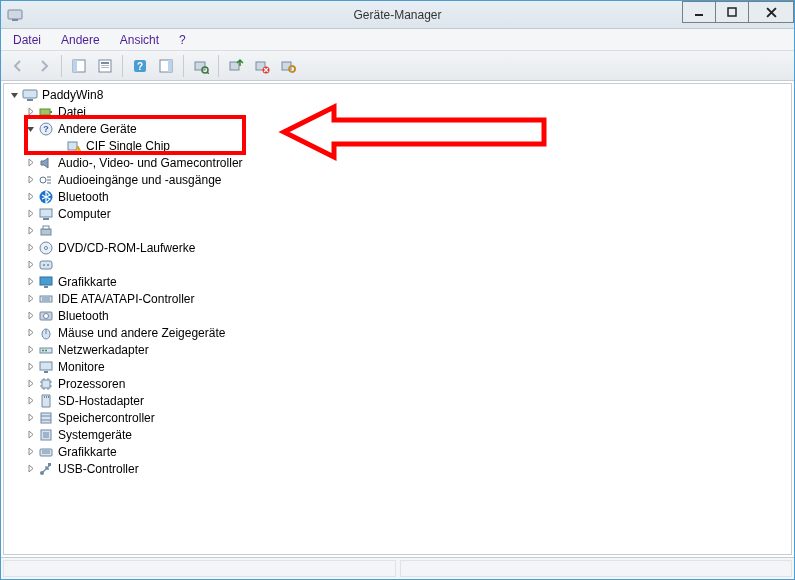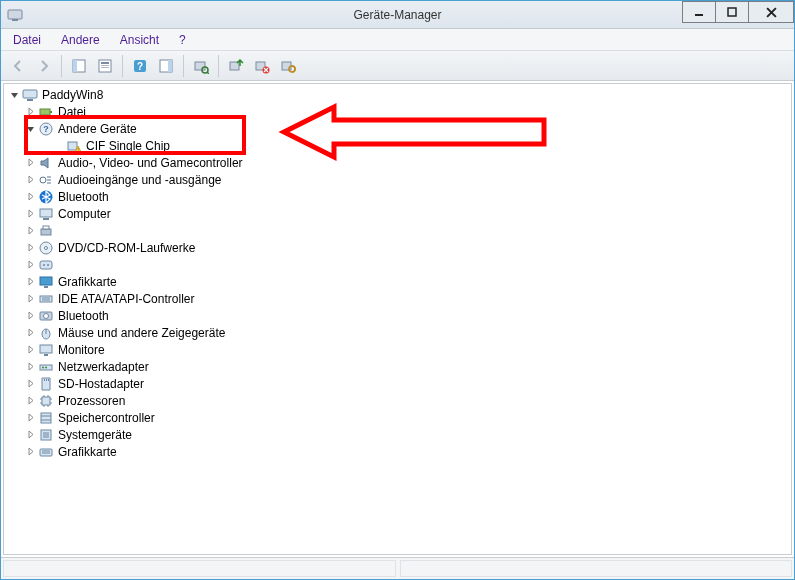--- a/index.html
+++ b/index.html
@@ -496,40 +496,54 @@
             <span class="label">Mäuse und andere Zeigegeräte</span>
           </div>
           <div class="node cat">
             <span class="toggle">
               <svg width="9" height="9" viewBox="0 0 9 9">
                 <path d="M3 1 L7 4.5 L3 8 Z" fill="none" stroke="#8a8a8a" stroke-width="1"></path>
               </svg>
             </span>
             <span class="icon">
               <svg width="16" height="16" viewBox="0 0 16 16">
-                <rect x="2" y="3" width="12" height="8" fill="#d6e4f2" stroke="#6f88a2"></rect>
-                <rect x="6" y="12" width="4" height="2" fill="#6f88a2"></rect>
-              </svg>
-            </span>
-            <span class="label">Monitore</span>
-          </div>
-          <div class="node cat">
-            <span class="toggle">
-              <svg width="9" height="9" viewBox="0 0 9 9">
-                <path d="M3 1 L7 4.5 L3 8 Z" fill="none" stroke="#8a8a8a" stroke-width="1"></path>
-              </svg>
-            </span>
-            <span class="icon">
-              <svg width="16" height="16" viewBox="0 0 16 16">
                 <rect x="2" y="6" width="12" height="5" fill="#d6e4f2" stroke="#6f88a2"></rect>
                 <circle cx="5" cy="8.5" r="1" fill="#3a8a3a"></circle>
                 <circle cx="8" cy="8.5" r="1" fill="#3a8a3a"></circle>
               </svg>
             </span>
             <span class="label">Netzwerkadapter</span>
+          </div>
+          <div class="node cat">
+            <span class="toggle">
+              <svg width="9" height="9" viewBox="0 0 9 9">
+                <path d="M3 1 L7 4.5 L3 8 Z" fill="none" stroke="#8a8a8a" stroke-width="1"></path>
+              </svg>
+            </span>
+            <span class="icon">
+              <svg width="16" height="16" viewBox="0 0 16 16">
+                <rect x="2" y="3" width="12" height="8" fill="#d6e4f2" stroke="#6f88a2"></rect>
+                <rect x="6" y="12" width="4" height="2" fill="#6f88a2"></rect>
+              </svg>
+            </span>
+            <span class="label">Monitore</span>
+          </div>
+          <div class="node cat">
+            <span class="toggle">
+              <svg width="9" height="9" viewBox="0 0 9 9">
+                <path d="M3 1 L7 4.5 L3 8 Z" fill="none" stroke="#8a8a8a" stroke-width="1"></path>
+              </svg>
+            </span>
+            <span class="icon">
+              <svg width="16" height="16" viewBox="0 0 16 16">
+                <rect x="4" y="4" width="8" height="8" fill="#d6e4f2" stroke="#6f88a2"></rect>
+                <path d="M2 6 L4 6 M2 10 L4 10 M12 6 L14 6 M12 10 L14 10 M6 2 L6 4 M10 2 L10 4 M6 12 L6 14 M10 12 L10 14" stroke="#6f88a2"></path>
+              </svg>
+            </span>
+            <span class="label">Prozessoren</span>
           </div>
           <div class="node cat">
             <span class="toggle">
               <svg width="9" height="9" viewBox="0 0 9 9">
                 <path d="M3 1 L7 4.5 L3 8 Z" fill="none" stroke="#8a8a8a" stroke-width="1"></path>
               </svg>
             </span>
             <span class="icon">
               <svg width="16" height="16" viewBox="0 0 16 16">
                 <path d="M4 2 L12 2 L12 14 L4 14 L4 6 Z" fill="#d6e4f2" stroke="#6f88a2"></path>
@@ -541,34 +555,20 @@
             <span class="label">SD-Hostadapter</span>
           </div>
           <div class="node cat">
             <span class="toggle">
               <svg width="9" height="9" viewBox="0 0 9 9">
                 <path d="M3 1 L7 4.5 L3 8 Z" fill="none" stroke="#8a8a8a" stroke-width="1"></path>
               </svg>
             </span>
             <span class="icon">
               <svg width="16" height="16" viewBox="0 0 16 16">
-                <rect x="4" y="4" width="8" height="8" fill="#d6e4f2" stroke="#6f88a2"></rect>
-                <path d="M2 6 L4 6 M2 10 L4 10 M12 6 L14 6 M12 10 L14 10 M6 2 L6 4 M10 2 L10 4 M6 12 L6 14 M10 12 L10 14" stroke="#6f88a2"></path>
-              </svg>
-            </span>
-            <span class="label">Prozessoren</span>
-          </div>
-          <div class="node cat">
-            <span class="toggle">
-              <svg width="9" height="9" viewBox="0 0 9 9">
-                <path d="M3 1 L7 4.5 L3 8 Z" fill="none" stroke="#8a8a8a" stroke-width="1"></path>
-              </svg>
-            </span>
-            <span class="icon">
-              <svg width="16" height="16" viewBox="0 0 16 16">
                 <rect x="3" y="3" width="10" height="10" fill="#d6e4f2" stroke="#6f88a2"></rect>
                 <path d="M3 6 L13 6 M3 10 L13 10" stroke="#6f88a2"></path>
               </svg>
             </span>
             <span class="label">Speichercontroller</span>
           </div>
           <div class="node cat">
             <span class="toggle">
               <svg width="9" height="9" viewBox="0 0 9 9">
                 <path d="M3 1 L7 4.5 L3 8 Z" fill="none" stroke="#8a8a8a" stroke-width="1"></path>
@@ -588,20 +588,35 @@
                 <path d="M3 1 L7 4.5 L3 8 Z" fill="none" stroke="#8a8a8a" stroke-width="1"></path>
               </svg>
             </span>
             <span class="icon">
               <svg width="16" height="16" viewBox="0 0 16 16">
                 <rect x="2" y="5" width="12" height="7" rx="1" fill="#d6e4f2" stroke="#6f88a2"></rect>
                 <path d="M4 7 L12 7 M4 9 L12 9" stroke="#6f88a2"></path>
               </svg>
             </span>
             <span class="label">Grafikkarte</span>
+          </div>
+          <div class="node cat">
+            <span class="toggle">
+              <svg width="9" height="9" viewBox="0 0 9 9">
+                <path d="M3 1 L7 4.5 L3 8 Z" fill="none" stroke="#8a8a8a" stroke-width="1"></path>
+              </svg>
+            </span>
+            <span class="icon">
+              <svg width="16" height="16" viewBox="0 0 16 16">
+                <circle cx="4" cy="12" r="2" fill="#6f88a2"></circle>
+                <path d="M4 12 L12 4 M8 8 L11 8 M8 8 L8 5" stroke="#6f88a2" fill="none" stroke-width="1.3"></path>
+                <rect x="10" y="2" width="3" height="3" fill="#6f88a2"></rect>
+              </svg>
+            </span>
+            <span class="label">USB-Controller</span>
           </div>
         </div>
 
       <div class="annot-box" style="left:20px; top:31px; width:222px; height:40px;"></div>
       <svg class="annot-arrow" style="left:270px; top:18px;" width="280" height="60" viewBox="0 0 280 60">
         <path d="M10 30 L60 5 L60 18 L270 18 L270 42 L60 42 L60 55 Z" fill="none" stroke="#ff0000" stroke-width="5" stroke-linejoin="miter"></path>
       </svg>
     </div>
     <div class="statusbar">
       <div class="pane"></div>

